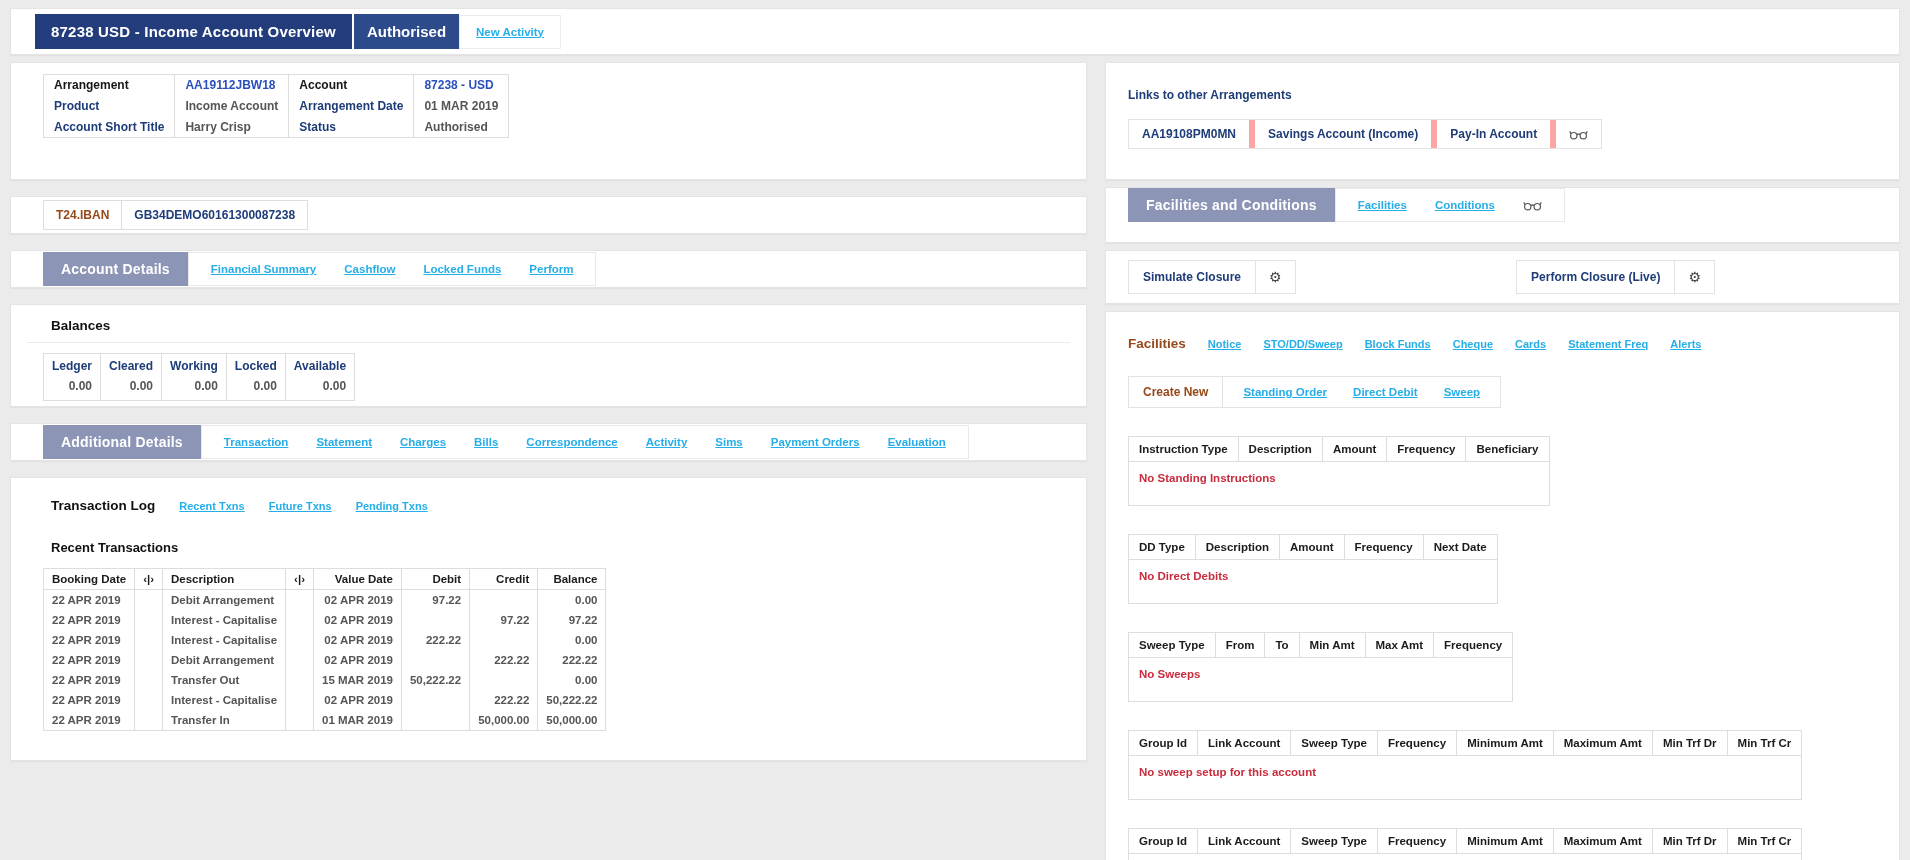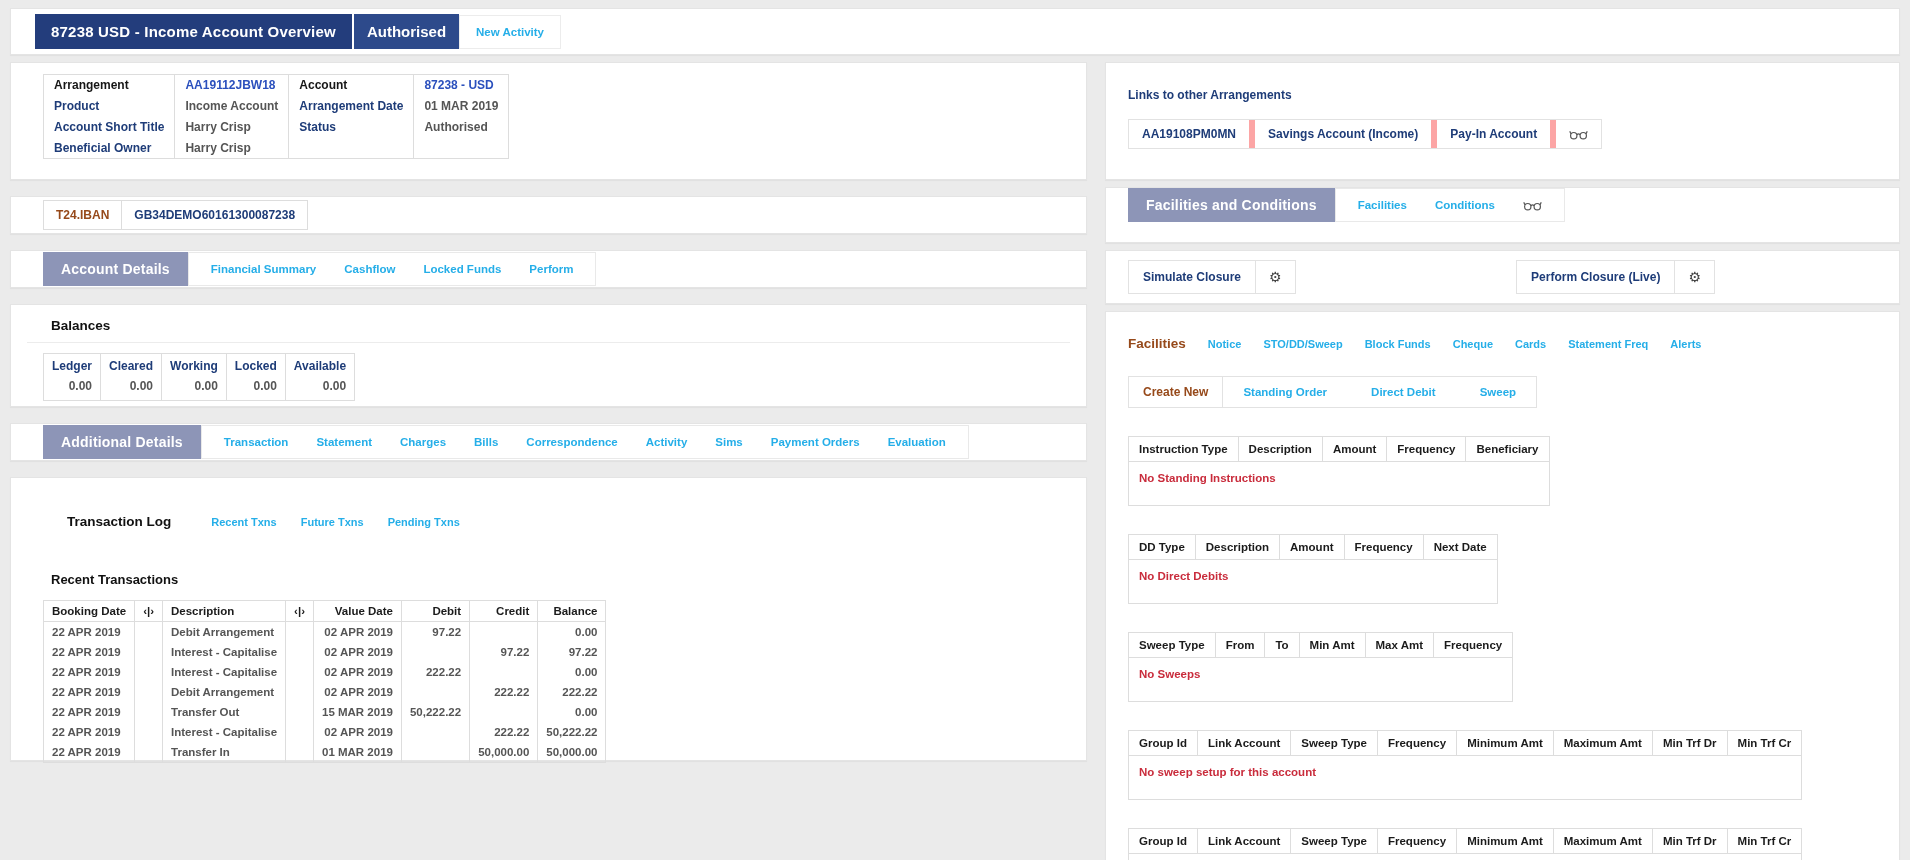--- a/index.html
+++ b/index.html
@@ -10,21 +10,21 @@
     font-family:"Liberation Sans", sans-serif;
   }
   .page { padding:8px 10px; display:flex; flex-direction:column; gap:7px; }
   .card { background:#fff; border:1px solid #e4e4e4; box-shadow:0 1px 1px rgba(0,0,0,.04); }
 
   
   .hdr-card { height:47px; display:flex; align-items:center; padding-left:24px; }
   .title-box { background:#233d7c; color:#fff; font-weight:700; font-size:15px; padding:9px 16px; letter-spacing:.2px; white-space:nowrap; }
   .badge-box { background:#2d4a8b; color:#fff; font-weight:700; font-size:15px; padding:9px 13px; margin-left:2px; white-space:nowrap; }
   .newact-box { border:1px solid #ececec; padding:10px 16px; display:flex; align-items:center; }
-  .lnk { color:#25aee8; font-weight:700; font-size:11.5px; cursor:pointer; white-space:nowrap; }
+  .lnk { color:#25aee8; font-weight:700; font-size:11.5px; text-decoration:underline; cursor:pointer; white-space:nowrap; }
 
   
   .columns { display:flex; gap:18px; align-items:flex-start; }
   .col-left { width:1077px; display:flex; flex-direction:column; gap:16px; }
   .col-right { flex:1; display:flex; flex-direction:column; gap:7px; }
 
   
   .arr-card { height:118px; padding:11px 32px; }
   .arr-tbl { border-collapse:collapse; border:1px solid #ddd; }
   .arr-tbl td { border-right:1px solid #ddd; padding:2px 10px; font-size:12px; font-weight:700; height:21px; white-space:nowrap; vertical-align:middle; }
@@ -80,21 +80,21 @@
   .closure-card { height:54px; display:flex; align-items:center; justify-content:space-between; padding:0 22px; }
   .act-box { display:inline-flex; border:1px solid #e2e2e2; align-items:stretch; background:#fff; cursor:pointer; }
   .act-label { padding:9px 14px; color:#1e3c78; font-weight:700; font-size:12px; white-space:nowrap; }
   .act-gear { padding:8px 13px; border-left:1px solid #e2e2e2; color:#444; font-size:14px; display:flex; align-items:center; }
   .perform-wrap { margin-right:162px; }
 
   .fac-card { min-height:548px; padding:16px 22px 24px; }
   .fac-title { color:#96491a; font-weight:700; font-size:13.5px; white-space:nowrap; }
   .create-box { margin-top:25px; display:inline-flex; border:1px solid #e2e2e2; align-items:center; }
   .create-label { padding:8px 14px; color:#96491a; font-weight:700; font-size:12px; border-right:1px solid #e2e2e2; white-space:nowrap; }
-  .create-tabs { display:flex; gap:44px; padding:0 20px; }
+  .create-tabs { display:flex; gap:26px; padding:0 20px; }
   .empty-tbl { border-collapse:collapse; border:1px solid #ddd; margin-top:28px; }
   .empty-tbl th { font-size:11.5px; font-weight:700; color:#1b1b1b; padding:6px 10px; border-right:1px solid #ddd; border-bottom:1px solid #ddd; text-align:left; white-space:nowrap; }
   .empty-tbl th:last-child { border-right:none; }
   .empty-tbl td.msg { color:#c92c3c; font-weight:700; font-size:11.5px; padding:10px 10px 21px; white-space:nowrap; }
 
   .glasses-icon svg { display:block; }
 </style>
 </head>
 <body>
 
@@ -125,26 +125,20 @@
             <td class="c1 lbl">Product</td>
             <td class="c2 val">Income Account</td>
             <td class="c3 lbl">Arrangement Date</td>
             <td class="c4 val">01 MAR 2019</td>
           </tr>
           <tr>
             <td class="c1 lbl">Account Short Title</td>
             <td class="c2 val">Harry Crisp</td>
             <td class="c3 lbl">Status</td>
             <td class="c4 val">Authorised</td>
-          </tr>
-          <tr>
-            <td class="c1 lbl">Beneficial Owner</td>
-            <td class="c2 val">Harry Crisp</td>
-            <td class="c3 lbl"></td>
-            <td class="c4 val"></td>
           </tr>
         </tbody>
           </table>
       </div>
 
       <div class="card iban-card">
         <div class="iban-box">
           <span class="cell iban-label">T24.IBAN</span>
           <span class="cell iban-value">GB34DEMO60161300087238</span>
         </div>
@@ -193,21 +187,21 @@
           <a class="lnk">Correspondence</a>
           <a class="lnk">Activity</a>
           <a class="lnk">Sims</a>
           <a class="lnk">Payment Orders</a>
           <a class="lnk">Evaluation</a>
         </div>
       </div>
 
       <div class="card txn-card">
         <div class="hrow">
-          <span class="card-h" style="margin:16px">Transaction Log</span>
+          <span class="card-h" style="margin:0">Transaction Log</span>
           <a class="lnk" style="font-size:11px">Recent Txns</a>
           <a class="lnk" style="font-size:11px">Future Txns</a>
           <a class="lnk" style="font-size:11px">Pending Txns</a>
         </div>
         <div class="sub-h">Recent Transactions</div>
         <table class="txn-tbl">
           <colgroup>
             <col class="w-book">
               <col class="w-rs">
               <col class="w-desc">

